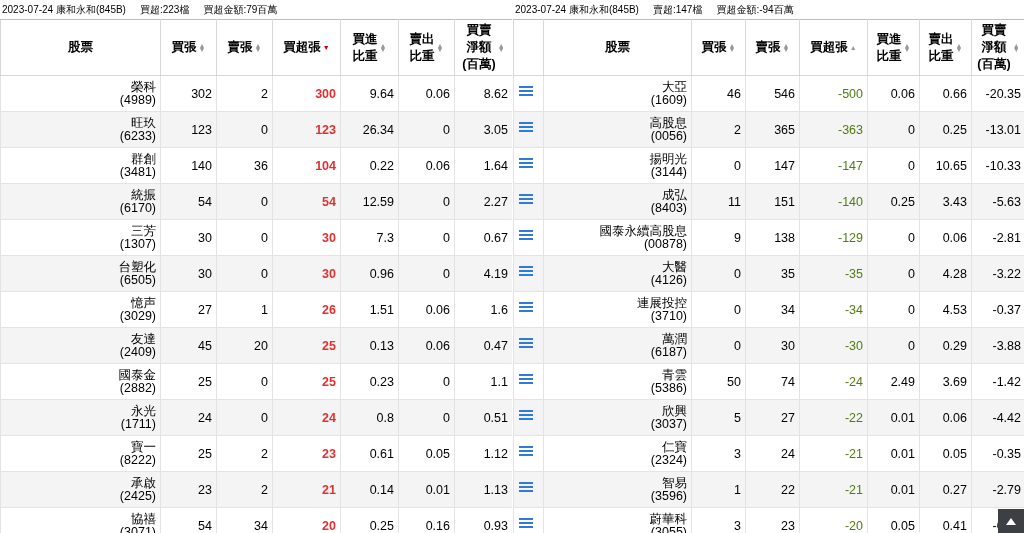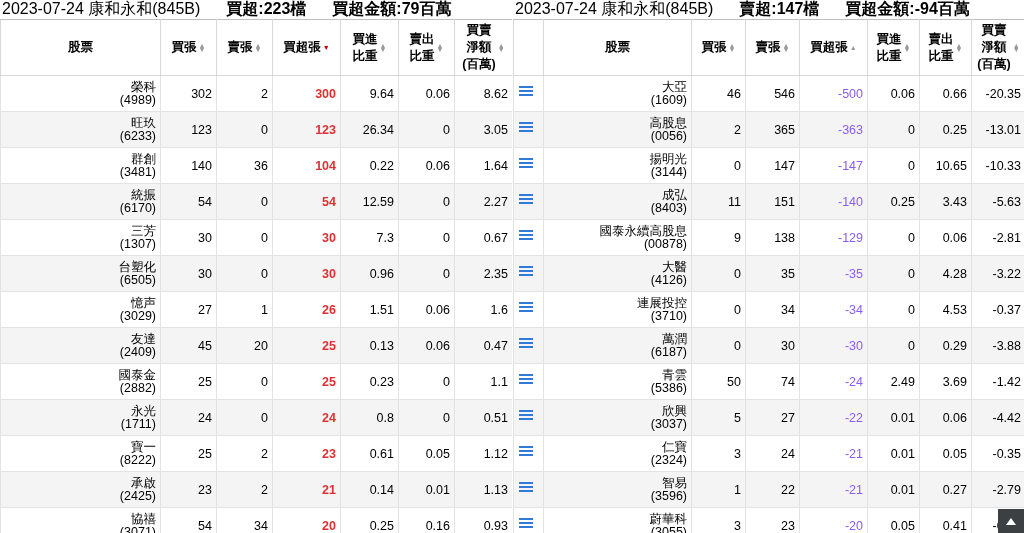--- a/index.html
+++ b/index.html
@@ -23,27 +23,26 @@
     position: relative;
     background: #fff;
   }
   .panel-right { border-left: 1px solid #ffffff; }
 
   
   .hdr {
     height: 19px;
     display: flex;
     align-items: center;
-    font-size: 16px;
+    font-size: 10px;
     color: #000;
     white-space: nowrap;
     padding-left: 2px;
-    gap: 12px;
-  }
-  .hdr .seg { margin-right: 14px; font-weight: bold; }
+  }
+  .hdr .seg { margin-right: 14px; }
   .hdr .seg.title { font-weight: normal; }
 
   
   table {
     border-collapse: collapse;
     width: 100%;
     table-layout: fixed;
     font-size: 12.5px;
   }
   thead th {
@@ -84,21 +83,21 @@
     font-size: 12.5px;
   }
   tbody tr:nth-child(even) td { background: #f4f4f4; }
   tbody tr:nth-child(odd) td  { background: #ffffff; }
 
   .c-name { text-align: right; line-height: 13px; }
   .c-name .nm { display: block; }
   .c-name .cd { display: block; }
   .num { text-align: right; font-variant-numeric: tabular-nums; }
   .red  { color: #e03131; font-weight: bold; }
-  .green{ color: #8b5cf6; }
+  .green{ color: #4d7c0f; }
 
   
   .c-icon { text-align: left; padding-left: 5px; width: 26px; }
   .list-icon {
     display: inline-block;
     width: 14px; height: 12px;
     position: relative;
   }
   .list-icon i {
     position: absolute; left: 0; width: 14px; height: 2px;
@@ -279,21 +278,21 @@
           <tr>
             <td class="c-name">
               <span class="nm">台塑化</span>
               <span class="cd">(6505)</span>
             </td>
             <td class="num ">30</td>
             <td class="num ">0</td>
             <td class="num red">30</td>
             <td class="num ">0.96</td>
             <td class="num ">0</td>
-            <td class="num ">2.35</td>
+            <td class="num ">4.19</td>
           </tr>
           <tr>
             <td class="c-name">
               <span class="nm">憶声</span>
               <span class="cd">(3029)</span>
             </td>
             <td class="num ">27</td>
             <td class="num ">1</td>
             <td class="num red">26</td>
             <td class="num ">1.51</td>

